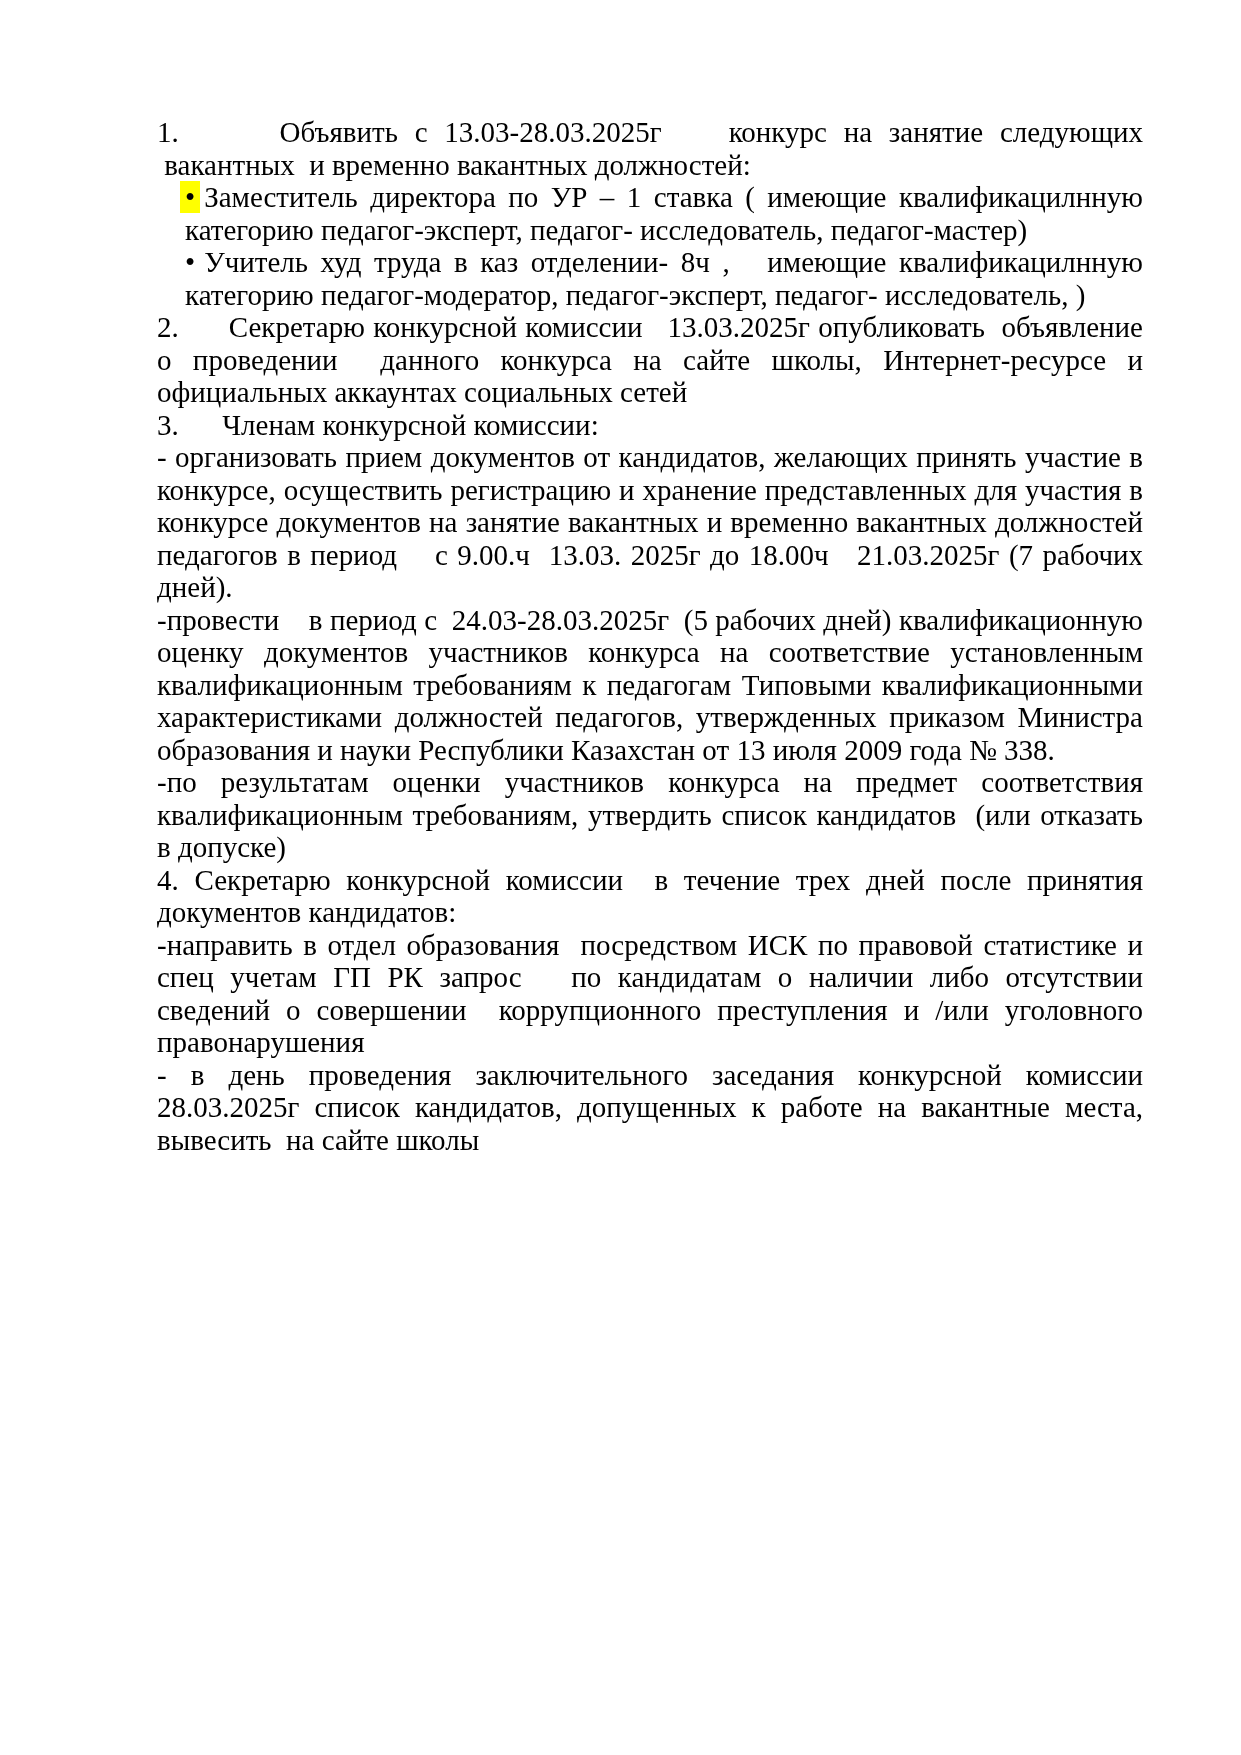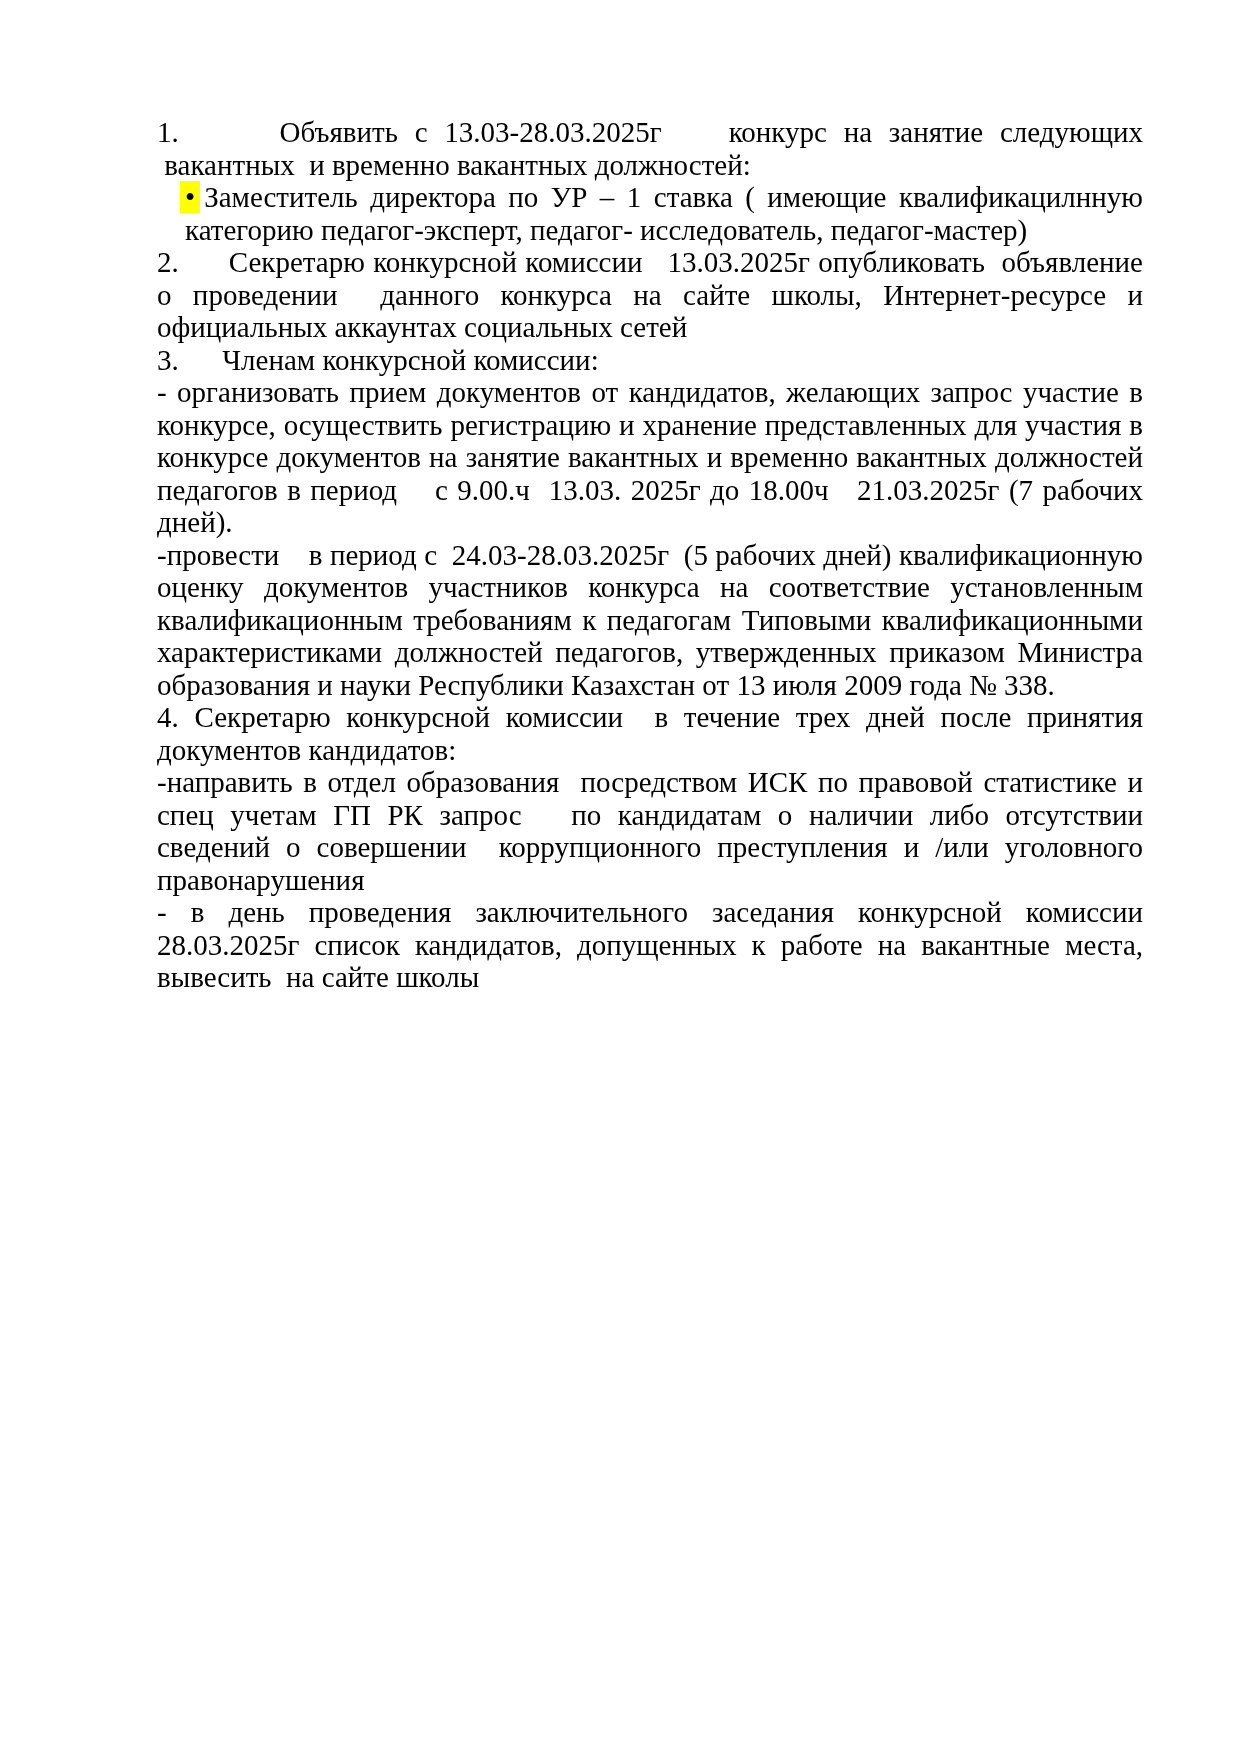--- a/index.html
+++ b/index.html
@@ -42,29 +42,31 @@
 </style>
 </head>
 <body>
 
 <div class="page">
 
   <p class="para">1.&nbsp;&nbsp;&nbsp;&nbsp;&nbsp; Объявить с 13.03-28.03.2025г &nbsp;&nbsp; конкурс на занятие следующих &nbsp;вакантных &nbsp;и временно вакантных должностей:</p>
 
   <p class="para bullet"><span class="bullet-marker highlighted">•</span><span>Заместитель директора по УР – 1 ставка ( имеющие квалификацилнную категорию педагог-эксперт, педагог- исследователь, педагог-мастер)</span></p>
 
+  <p class="para bullet"><span class="bullet-marker">•</span><span>Учитель худ труда в каз отделении- 8ч , &nbsp;&nbsp;имеющие квалификацилнную категорию педагог-модератор, педагог-эксперт, педагог- исследователь, )</span></p>
 
   <p class="para">2.&nbsp;&nbsp;&nbsp;&nbsp;&nbsp; Секретарю конкурсной комиссии &nbsp;&nbsp;13.03.2025г опубликовать &nbsp;объявление о проведении &nbsp;данного конкурса на сайте школы, Интернет-ресурсе и официальных аккаунтах социальных сетей</p>
 
   <p class="para">3.&nbsp;&nbsp;&nbsp;&nbsp;&nbsp; Членам конкурсной комиссии:</p>
 
-  <p class="para"><span>- организовать прием документов от кандидатов, желающих запрос участие в конкурсе, осуществить регистрацию и хранение представленных для участия в конкурсе документов на занятие вакантных и временно вакантных должностей педагогов </span><span class="u">в период &nbsp;&nbsp;&nbsp;с 9.00.ч &nbsp;13.03. 2025г до 18.00ч &nbsp;&nbsp;21.03.2025г (7 рабочих дней).</span></p>
+  <p class="para"><span>- организовать прием документов от кандидатов, желающих принять участие в конкурсе, осуществить регистрацию и хранение представленных для участия в конкурсе документов на занятие вакантных и временно вакантных должностей педагогов </span><span class="u">в период &nbsp;&nbsp;&nbsp;с 9.00.ч &nbsp;13.03. 2025г до 18.00ч &nbsp;&nbsp;21.03.2025г (7 рабочих дней).</span></p>
 
   <p class="para">-провести &nbsp;&nbsp;&nbsp;в период с &nbsp;24.03-28.03.2025г &nbsp;(5 рабочих дней) квалификационную оценку документов участников конкурса на соответствие установленным квалификационным требованиям к педагогам Типовыми квалификационными характеристиками должностей педагогов, утвержденных приказом Министра образования и науки Республики Казахстан от 13 июля 2009 года № 338.</p>
 
+  <p class="para">-по результатам оценки участников конкурса на предмет соответствия квалификационным требованиям, утвердить список кандидатов &nbsp;(или отказать в допуске)</p>
 
 
   <p class="para">4. Секретарю конкурсной комиссии &nbsp;в течение трех дней после принятия документов кандидатов:</p>
 
   <p class="para">-направить в отдел образования &nbsp;посредством ИСК по правовой статистике и спец учетам ГП РК запрос &nbsp;&nbsp;по кандидатам о наличии либо отсутствии сведений о совершении &nbsp;коррупционного преступления и /или уголовного правонарушения</p>
 
 
   <p class="para">- в день проведения заключительного заседания конкурсной комиссии 28.03.2025г список кандидатов, допущенных к работе на вакантные места, вывесить &nbsp;на сайте школы</p>
 
 </div>

